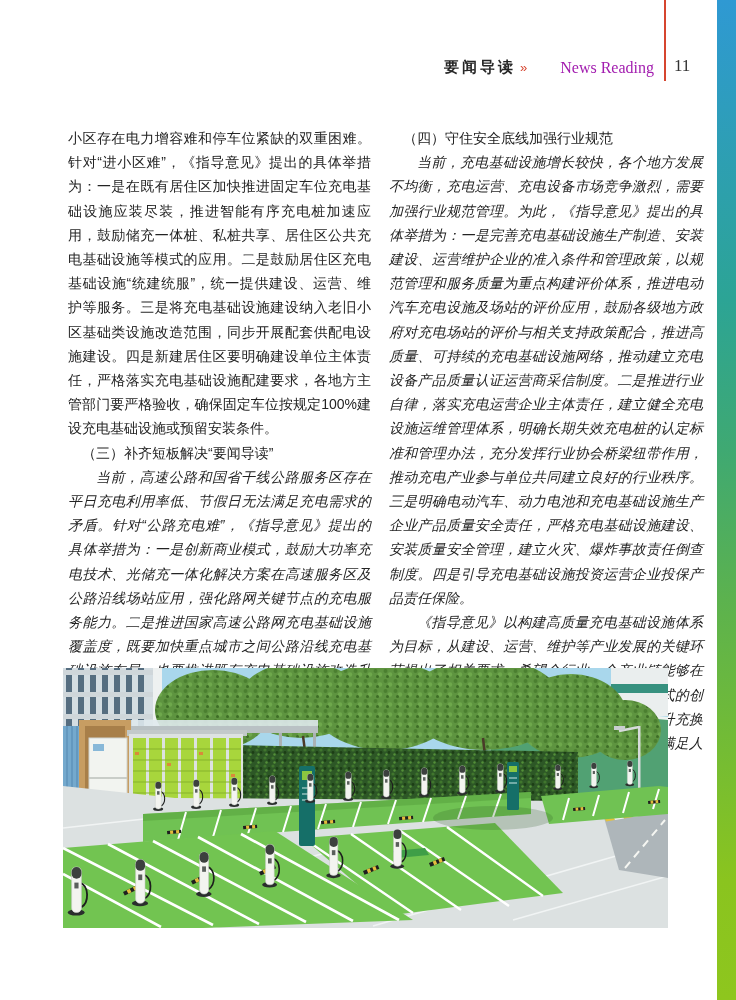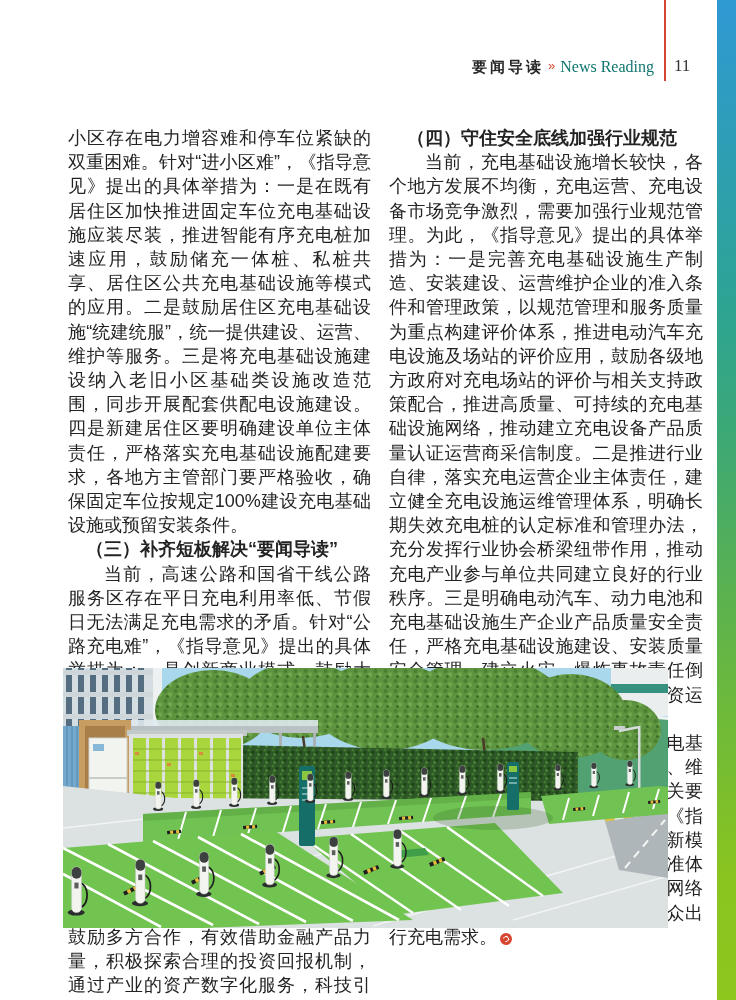--- a/index.html
+++ b/index.html
@@ -5,35 +5,35 @@
   html,body{margin:0;padding:0;}
   body{width:736px;height:1000px;position:relative;background:#fff;
        font-family:"Liberation Sans","DejaVu Sans",sans-serif;overflow:hidden;}
   .page{position:absolute;inset:0;background:#ffffff;}
 
   
   .gradient-bar{position:absolute;top:0;right:0;width:19px;height:1000px;
     background:linear-gradient(180deg,#2f99d3 0%,#2ca495 30%,#3fa972 45%,#5cb24e 60%,#74bc34 75%,#8ac41f 88%,#8ec61e 100%);}
 
   
-  .header-text{position:absolute;top:58px;right:82px;display:flex;align-items:flex-start;white-space:nowrap;}
+  .header-text{position:absolute;top:58px;right:82px;display:flex;align-items:center;white-space:nowrap;}
   .hdr-cn{font-weight:bold;font-size:15px;color:#262626;letter-spacing:3px;}
   .hdr-arrow{color:#d6452f;font-size:13px;margin:0 7px 0 4px;letter-spacing:-2px;}
-  .hdr-en{color:#0f766e;font-family:"Liberation Serif","DejaVu Serif",serif;font-size:16px;}
+  .hdr-en{color:#a21caf;font-family:"Liberation Serif","DejaVu Serif",serif;font-size:16px;margin-left:28px;}
   .red-line{position:absolute;left:664px;top:0;width:2px;height:81px;background:#d6452f;}
   .pagenum{position:absolute;left:674px;top:56px;font-family:"Liberation Serif","DejaVu Serif",serif;
     font-size:17px;color:#333;}
 
   
   .col{position:absolute;top:126px;}
   .col-left{left:68px;width:303px;}
   .col-right{left:389px;width:314px;}
-  .col p{margin:0;font-size:18px;line-height:24.2px;color:#232323;text-align:justify;}
-  .indent2{text-indent:2em;}
-  .head{font-weight:bold;text-indent:1em;font-size:13.5px;}
+  .col p{margin:0;font-size:14px;line-height:24.2px;color:#232323;text-align:justify;}
+  .indent2{text-indent:2em;font-style:italic;}
+  .head{font-weight:normal;text-indent:1em;font-size:13.5px;}
 
   
   .endmark{display:inline-block;width:12px;height:12px;border-radius:50%;background:#d6452f;
     vertical-align:-2px;margin-left:3px;position:relative;}
   .endmark::after{content:"";position:absolute;inset:3px;border:1.6px solid #fff;border-left-color:transparent;
     border-radius:50%;transform:rotate(-35deg);}
 
   
   .photo{position:absolute;left:63px;top:668px;width:605px;height:260px;overflow:hidden;}
 </style>

